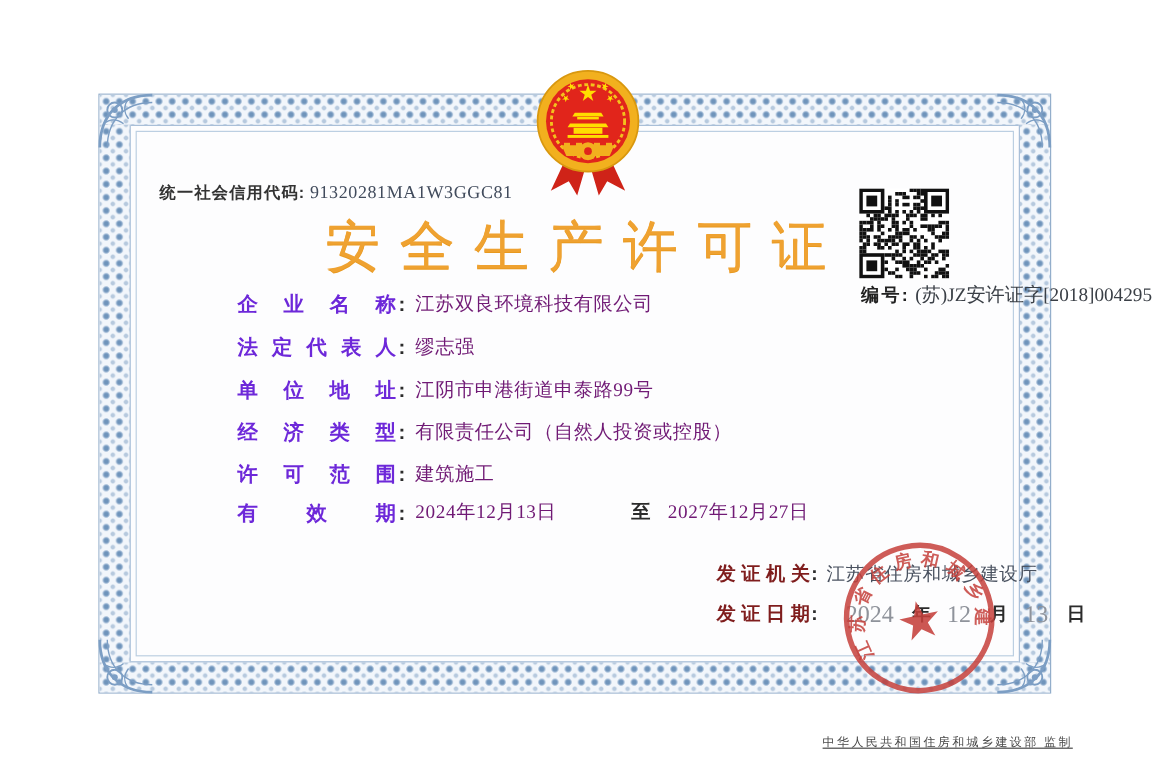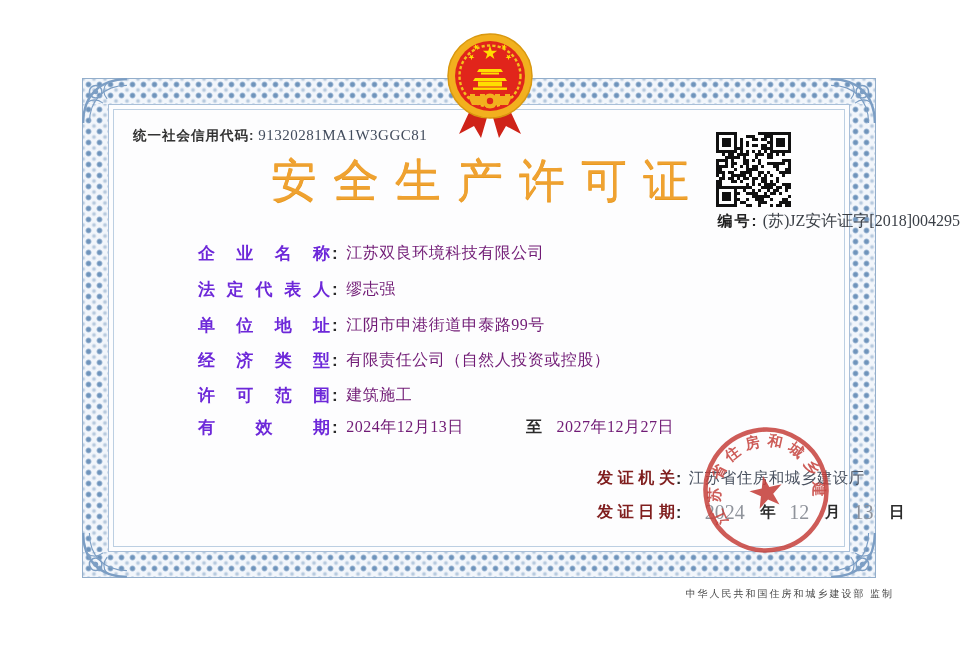--- a/index.html
+++ b/index.html
@@ -1,21 +1,21 @@
 <!DOCTYPE html>
 <html><head>
 <meta charset="utf-8">
 <style>
   html,body{margin:0;padding:0;}
   body{
     width:960px;height:650px;position:relative;background:#ffffff;
     font-family:"Liberation Sans","DejaVu Sans",sans-serif;
     overflow:hidden;
   }
-  .abs{position:absolute;}
+  .abs{position:absolute;margin-top:25px;}
 
   
   .frame{
     position:absolute;left:82px;top:78px;width:794px;height:500px;
     border:1px solid #93aecb;background:#fdfdfe;box-sizing:border-box;
   }
   .band{position:absolute;background-color:#f2f6fb;
     background-image:
       radial-gradient(circle, #6f94bb 1.6px, #9db7d4 2.5px, rgba(157,183,212,0) 3.4px),
       radial-gradient(circle, #b6c9de 1.3px, rgba(182,201,222,0) 2.4px);
@@ -68,21 +68,21 @@
   .svalue{display:inline-block;font-family:"Liberation Serif","DejaVu Serif",serif;
     font-size:15.5px;color:#4a5260;vertical-align:middle;letter-spacing:.5px;}
   .dnum{display:inline-block;font-family:"Liberation Serif","DejaVu Serif",serif;
     font-size:20px;color:#8f939b;vertical-align:middle;}
   .dunit{display:inline-block;font-size:15.5px;font-weight:bold;color:#2b2b2b;vertical-align:middle;}
 
   .seal{left:700px;top:424px;width:132px;height:132px;z-index:8;pointer-events:none;}
   .seal svg{display:block;width:132px;height:132px;transform:rotate(-12deg);}
 
   .footer{top:587px;right:66px;font-family:"Liberation Serif","DejaVu Serif",serif;
-    font-size:10px;color:#4a4a4a;letter-spacing:2px;z-index:7;}
+    font-size:10px;color:#4a4a4a;letter-spacing:2px;z-index:7;text-decoration:underline;}
 </style>
 </head>
 <body>
 
 <div class="frame">
   <div class="band band-top"></div>
   <div class="band band-bottom"></div>
   <div class="band band-left"></div>
   <div class="band band-right"></div>
   <div class="frame-inner"></div>

